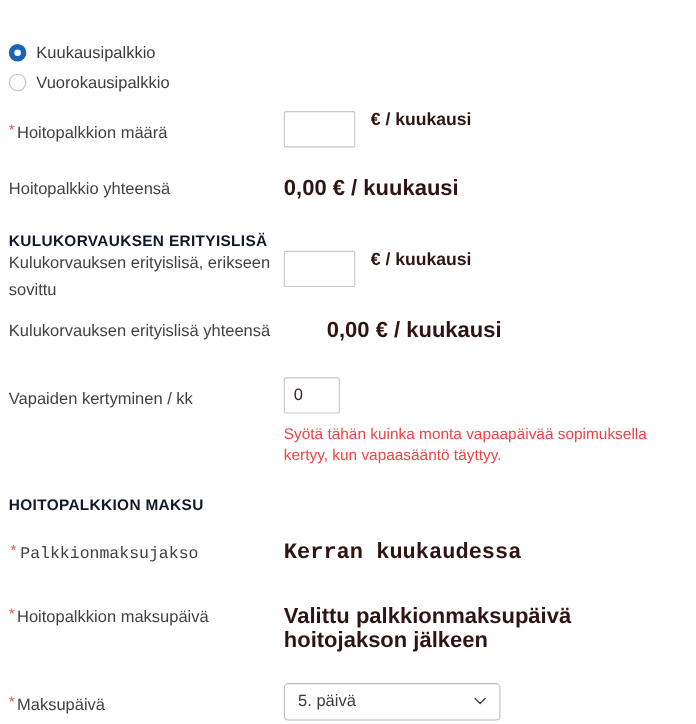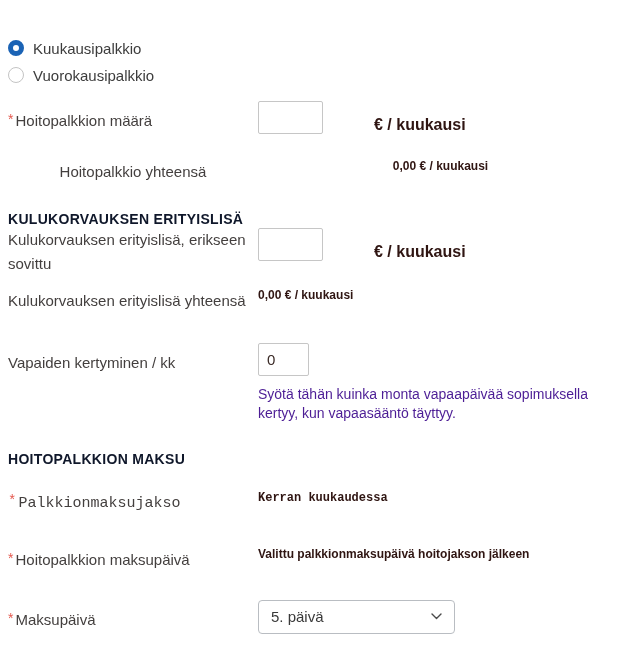--- a/index.html
+++ b/index.html
@@ -34,24 +34,24 @@
     color: #e4574d;
     font-size: 14px;
     position: relative;
     top: -2px;
     margin-right: 2px;
   }
 
   
   .row-palkkioperuste { margin-top: 30px; }
   .row-maara          { margin-top: 17px; }
-  .row-yhteensa       { margin-top: 26px; text-align: center; }
+  .row-yhteensa       { margin-top: 26px; }
   .section-header-1   { margin-top: 39px; }
   .row-sovittu        { margin-top: 1px; }
-  .row-kyhteensa      { margin-top: 14px; }
+  .row-kyhteensa      { margin-top: 14px; gap: 39px; }
   .row-vapaiden       { margin-top: 31px; }
   .section-header-2   { margin-top: 8px;  }
   .row-jakso          { margin-top: 25px; font-family: Liberation Mono, monospace; }
   .row-maksuinfo      { margin-top: 33px; }
   .row-maksupaiva     { margin-top: 28px; }
 
   .section-header {
     font-size: 14px;
     font-weight: bold;
     letter-spacing: 0.3px;
@@ -77,21 +77,21 @@
   .radio-circle.checked {
     border: 5px solid #1b63b5;
   }
   .radio-label {
     margin-left: 9px;
     font-size: 15px;
     color: #3c3c3c;
   }
 
   
-  .input-with-unit { display: flex; align-items: flex-end; gap: 37px; }
+  .input-with-unit { display: flex; align-items: flex-start; }
   .text-input {
     width: 65px; height: 33px;
     border: 1px solid #c6c6c6;
     border-radius: 2px;
     padding: 0 8px;
     font-size: 15px;
     font-family: "Liberation Sans", sans-serif;
     color: #3a2a26;
     background: #fff;
     outline: none;
@@ -99,32 +99,32 @@
   .text-input.small { width: 51px; }
   .unit {
     margin-left: 14px;
     font-size: 16px;
     font-weight: bold;
     color: #2f1512;
   }
   .label-centered { padding-top: 8px; }
 
   .bold-value {
-    font-size: 12px;
+    font-size: 20px;
     font-weight: bold;
     color: #2f1512;
     line-height: 1.1;
   }
 
   .helper-text {
     margin-top: 9px;
     max-width: 378px;
     font-size: 14px;
     line-height: 19px;
-    color: #4c1d95;
+    color: #ef4444;
   }
 
   
   .select-box {
     width: 197px; height: 34px;
     border: 1px solid #b9bdc2;
     border-radius: 4px;
     background: #ffffff;
     display: flex;
     align-items: center;

